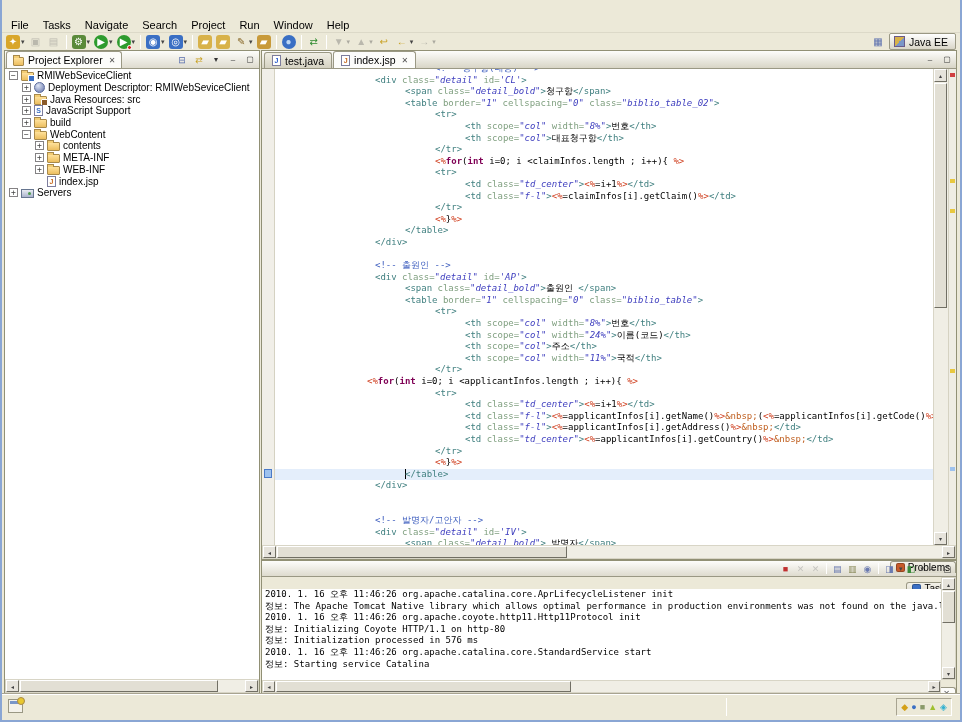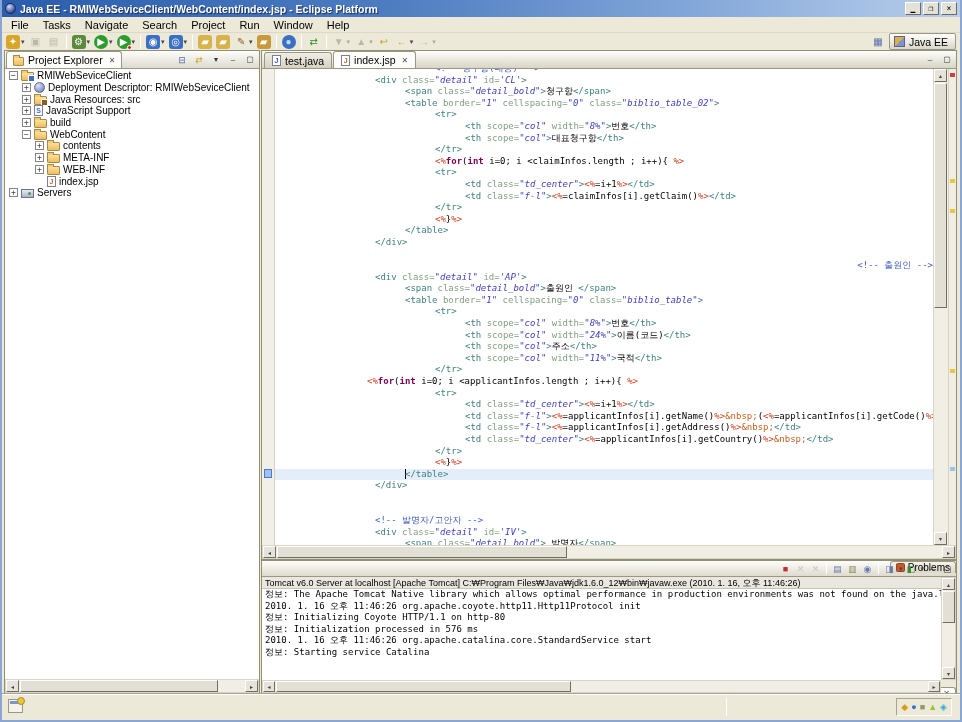--- a/index.html
+++ b/index.html
@@ -135,27 +135,20 @@
   .status-sep{position:absolute;top:3px;width:1px;height:18px;background:#a8a491;border-right:1px solid #fff;}
   .tray{position:absolute;right:8px;top:3px;height:18px;display:flex;align-items:center;gap:3px;
     padding:0 4px;border:1px solid;border-color:#a8a491 #fff #fff #a8a491;}
   .tray-ic{font-size:9px;line-height:9px;}
 </style>
 </head>
 <body>
 
 <div class="window">
 
-  <div class="titlebar">
-    <span class="title-logo"></span>
-    <span class="title-text">Java EE - RMIWebSeviceClient/WebContent/index.jsp - Eclipse Platform</span>
-    <span class="win-btn">▁</span>
-    <span class="win-btn">❐</span>
-    <span class="win-btn">×</span>
-  </div>
 
   <div class="menubar">
       <div class="menu-item">File</div>
       <div class="menu-item">Tasks</div>
       <div class="menu-item">Navigate</div>
       <div class="menu-item">Search</div>
       <div class="menu-item">Project</div>
       <div class="menu-item">Run</div>
       <div class="menu-item">Window</div>
       <div class="menu-item">Help</div>
@@ -356,21 +349,21 @@
             <div class="code-line" style="padding-left: 160px;"><span class="sg-t">&lt;/tr&gt;</span></div>
             <div class="code-line" style="padding-left: 160px;"><span class="sg-s">&lt;%</span><span class="sg-k">for</span><span class="sg-p">(</span><span class="sg-k">int</span><span class="sg-p"> i=0; i &lt;claimInfos.length ; i++){ </span><span class="sg-s">%&gt;</span></div>
             <div class="code-line" style="padding-left: 160px;"><span class="sg-t">&lt;tr&gt;</span></div>
             <div class="code-line" style="padding-left: 190px;"><span class="sg-t">&lt;td </span><span class="sg-a">class=</span><span class="sg-v">"td_center"</span><span class="sg-t">&gt;</span><span class="sg-s">&lt;%</span><span class="sg-p">=i+1</span><span class="sg-s">%&gt;</span><span class="sg-t">&lt;/td&gt;</span></div>
             <div class="code-line" style="padding-left: 190px;"><span class="sg-t">&lt;td </span><span class="sg-a">class=</span><span class="sg-v">"f-l"</span><span class="sg-t">&gt;</span><span class="sg-s">&lt;%</span><span class="sg-p">=claimInfos[i].getClaim()</span><span class="sg-s">%&gt;</span><span class="sg-t">&lt;/td&gt;</span></div>
             <div class="code-line" style="padding-left: 160px;"><span class="sg-t">&lt;/tr&gt;</span></div>
             <div class="code-line" style="padding-left: 160px;"><span class="sg-s">&lt;%</span><span class="sg-p">}</span><span class="sg-s">%&gt;</span></div>
             <div class="code-line" style="padding-left: 130px;"><span class="sg-t">&lt;/table&gt;</span></div>
             <div class="code-line" style="padding-left: 100px;"><span class="sg-t">&lt;/div&gt;</span></div>
             <div class="code-line" style="padding-left: 100px;">&nbsp;</div>
-            <div class="code-line" style="padding-left: 100px; text-align: right;"><span class="sg-c">&lt;!-- 출원인 --&gt;</span></div>
+            <div class="code-line" style="padding-left: 100px;"><span class="sg-c">&lt;!-- 출원인 --&gt;</span></div>
             <div class="code-line" style="padding-left: 100px;"><span class="sg-t">&lt;div </span><span class="sg-a">class=</span><span class="sg-v">"detail"</span><span class="sg-a"> id=</span><span class="sg-v">'AP'</span><span class="sg-t">&gt;</span></div>
             <div class="code-line" style="padding-left: 130px;"><span class="sg-t">&lt;span </span><span class="sg-a">class=</span><span class="sg-v">"detail_bold"</span><span class="sg-t">&gt;</span><span class="sg-p">출원인 </span><span class="sg-t">&lt;/span&gt;</span></div>
             <div class="code-line" style="padding-left: 130px;"><span class="sg-t">&lt;table </span><span class="sg-a">border=</span><span class="sg-v">"1"</span><span class="sg-a"> cellspacing=</span><span class="sg-v">"0"</span><span class="sg-a"> class=</span><span class="sg-v">"biblio_table"</span><span class="sg-t">&gt;</span></div>
             <div class="code-line" style="padding-left: 160px;"><span class="sg-t">&lt;tr&gt;</span></div>
             <div class="code-line" style="padding-left: 190px;"><span class="sg-t">&lt;th </span><span class="sg-a">scope=</span><span class="sg-v">"col"</span><span class="sg-a"> width=</span><span class="sg-v">"8%"</span><span class="sg-t">&gt;</span><span class="sg-p">번호</span><span class="sg-t">&lt;/th&gt;</span></div>
             <div class="code-line" style="padding-left: 190px;"><span class="sg-t">&lt;th </span><span class="sg-a">scope=</span><span class="sg-v">"col"</span><span class="sg-a"> width=</span><span class="sg-v">"24%"</span><span class="sg-t">&gt;</span><span class="sg-p">이름(코드)</span><span class="sg-t">&lt;/th&gt;</span></div>
             <div class="code-line" style="padding-left: 190px;"><span class="sg-t">&lt;th </span><span class="sg-a">scope=</span><span class="sg-v">"col"</span><span class="sg-t">&gt;</span><span class="sg-p">주소</span><span class="sg-t">&lt;/th&gt;</span></div>
             <div class="code-line" style="padding-left: 190px;"><span class="sg-t">&lt;th </span><span class="sg-a">scope=</span><span class="sg-v">"col"</span><span class="sg-a"> width=</span><span class="sg-v">"11%"</span><span class="sg-t">&gt;</span><span class="sg-p">국적</span><span class="sg-t">&lt;/th&gt;</span></div>
             <div class="code-line" style="padding-left: 160px;"><span class="sg-t">&lt;/tr&gt;</span></div>
             <div class="code-line" style="padding-left: 92px;"><span class="sg-s">&lt;%</span><span class="sg-k">for</span><span class="sg-p">(</span><span class="sg-k">int</span><span class="sg-p"> i=0; i &lt;applicantInfos.length ; i++){ </span><span class="sg-s">%&gt;</span></div>
@@ -451,22 +444,22 @@
           <span class="ct-btn" style="color: rgb(106, 122, 176);">◉</span>
           <span class="ct-sep"></span>
           <span class="ct-btn" style="color: rgb(106, 122, 176);">◨</span>
           <span class="dd">▾</span>
           <span class="ct-btn" style="color: rgb(58, 138, 58);">◧</span>
           <span class="dd">▾</span>
           <span class="ct-btn" style="color: rgb(51, 51, 51);">–</span>
           <span class="ct-btn" style="color: rgb(51, 51, 51);">▢</span>
         </div>
     </div>
-    <div class="console-label">Tomcat v6.0 Server at localhost [Apache Tomcat] C:₩Program Files₩Java₩jdk1.6.0_12₩bin₩javaw.exe (2010. 1. 16, 오후 11:46:26)</div>
     <div class="console-out">
+        <div class="console-line">2010. 1. 16 오후 11:46:26 org.apache.catalina.core.AprLifecycleListener init</div>
         <div class="console-line">정보: The Apache Tomcat Native library which allows optimal performance in production environments was not found on the java.library.path: C:\Program</div>
         <div class="console-line">2010. 1. 16 오후 11:46:26 org.apache.coyote.http11.Http11Protocol init</div>
         <div class="console-line">정보: Initializing Coyote HTTP/1.1 on http-80</div>
         <div class="console-line">정보: Initialization processed in 576 ms</div>
         <div class="console-line">2010. 1. 16 오후 11:46:26 org.apache.catalina.core.StandardService start</div>
         <div class="console-line">정보: Starting service Catalina</div>
       </div>
     <div class="vscroll" style="right:0;top:16px;bottom:13px;width:15px;">
       <span class="sb-btn" style="left:0;top:0;width:13px;height:12px;">▴</span>
       <span class="sb-btn" style="left:0;bottom:0;width:13px;height:12px;">▾</span>

